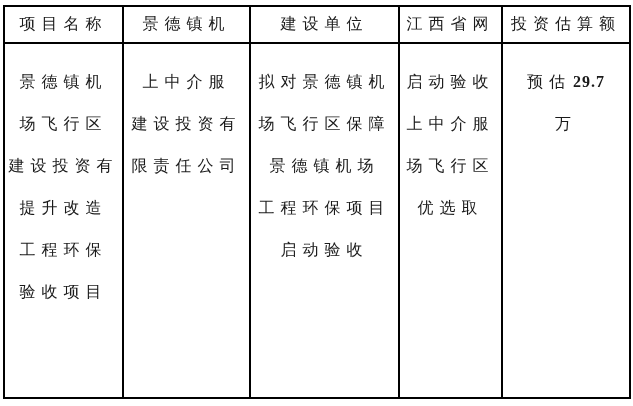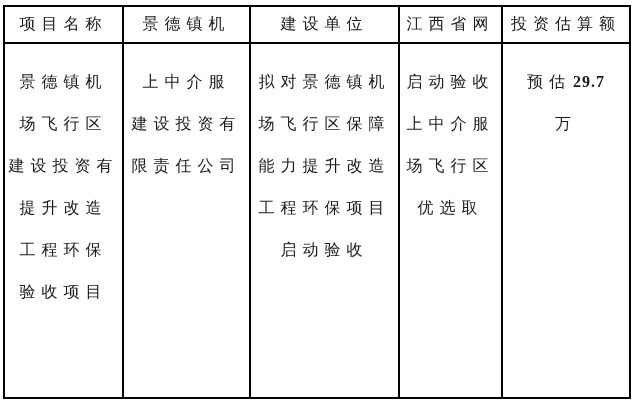--- a/index.html
+++ b/index.html
@@ -84,21 +84,21 @@
           <div class="cell">
             <div class="line">上中介服</div>
             <div class="line">建设投资有</div>
             <div class="line">限责任公司</div>
           </div>
         </td>
         <td>
           <div class="cell">
             <div class="line">拟对景德镇机</div>
             <div class="line">场飞行区保障</div>
-            <div class="line">能力提升改造</div>
+            <div class="line">景德镇机场</div>
             <div class="line">工程环保项目</div>
             <div class="line">启动验收</div>
           </div>
         </td>
         <td>
           <div class="cell">
             <div class="line">启动验收</div>
             <div class="line">上中介服</div>
             <div class="line">场飞行区</div>
             <div class="line">优选取</div>

